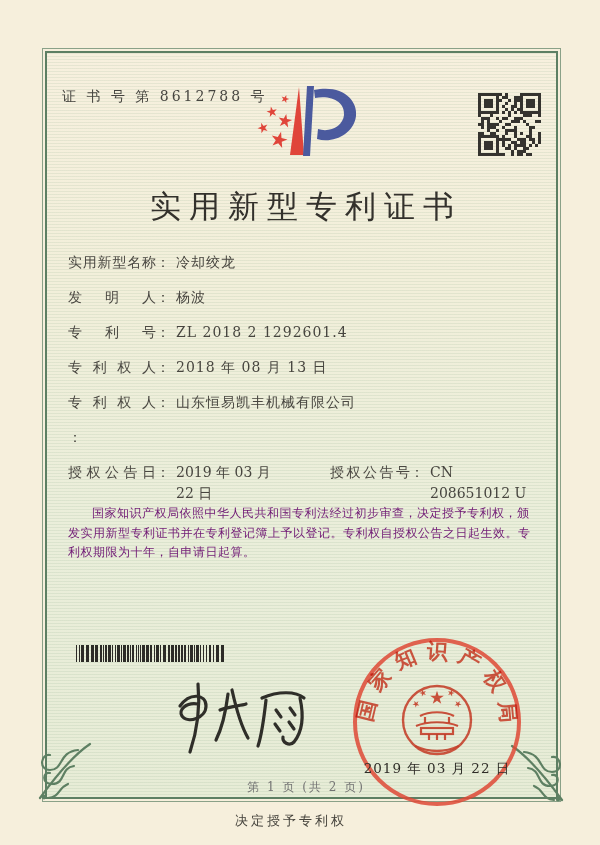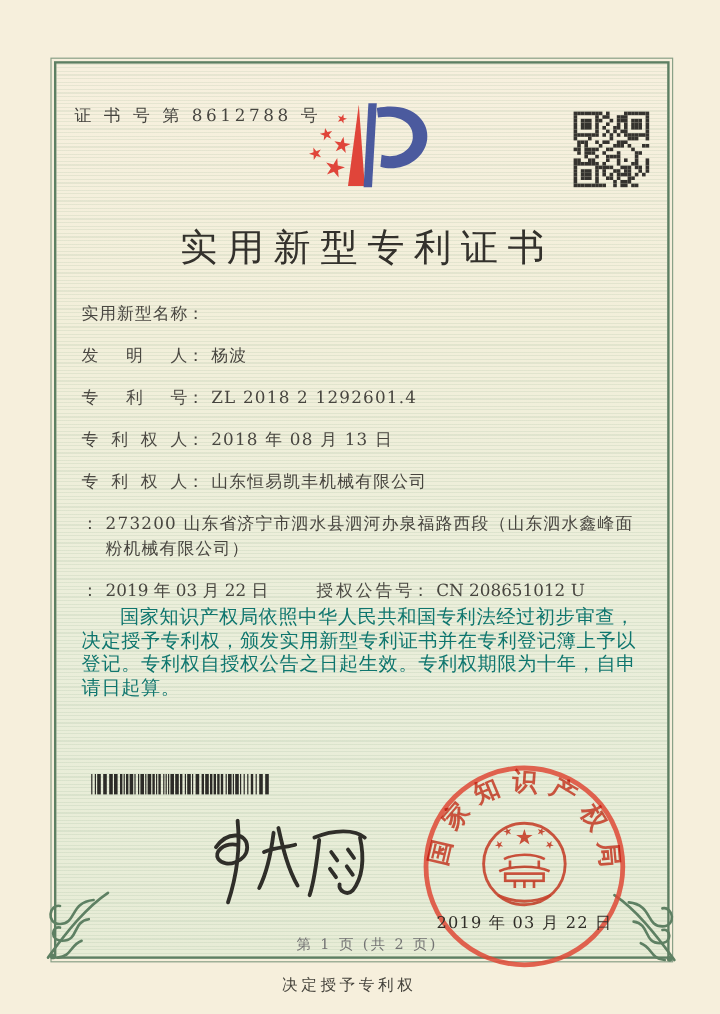--- a/index.html
+++ b/index.html
@@ -28,22 +28,22 @@
   .qr .qm{background:#35332f;}
   .title{position:absolute;left:0;right:0;top:186px;text-align:center;
          font-size:31px;letter-spacing:8px;color:#33312c;}
   .fields{position:absolute;left:68px;top:252px;width:466px;font-size:14px;color:#47453f;}
   .frow{display:flex;line-height:21px;margin-bottom:14px;}
   .flabel{flex:none;width:88px;text-align:justify;text-align-last:justify;color:#4a4842;}
   .fcolon{flex:none;margin-right:6px;}
   .fvalue{flex:1;letter-spacing:1px;}
   .grant-pair{display:flex;}
   .grant-gap{width:40px;flex:none;}
-  .paras{position:absolute;left:68px;top:504px;width:466px;font-size:16px;
-         line-height:19.5px;color:#0f766e;letter-spacing:0.5px;}
+  .paras{position:absolute;left:68px;top:504px;width:466px;font-size:12px;
+         line-height:19.5px;color:#701a75;letter-spacing:0.5px;}
   .paras p{margin:0;text-indent:2em;}
   .barcode{position:absolute;left:76px;top:645px;height:17px;display:flex;align-items:stretch;}
   .barcode span{flex:none;height:100%;}
   .barcode .bar{background:#2c2b27;}
   .signer{position:absolute;left:72px;top:692px;font-size:15px;line-height:28px;color:#37352f;letter-spacing:4px;}
   .signature{position:absolute;left:162px;top:676px;width:160px;height:84px;}
   .seal{position:absolute;left:353px;top:638px;width:168px;height:168px;}
   .seal-ring{position:absolute;inset:0;border:4px solid rgba(222,73,54,0.85);border-radius:50%;box-sizing:border-box;}
   .seal svg{position:absolute;inset:0;mix-blend-mode:multiply;}
   .seal-date{position:absolute;left:353px;top:760px;width:168px;text-align:center;
@@ -546,20 +546,21 @@
       <div></div>
       <div></div>
     </div>
 
   <div class="title">实用新型专利证书</div>
 
   <div class="fields">
     <div class="frow">
       <span class="flabel">实用新型名称</span>
         <span class="fcolon">：</span>
+        <span class="fvalue">冷却绞龙</span>
     </div>
     <div class="frow">
       <span class="flabel">发明人</span>
         <span class="fcolon">：</span>
         <span class="fvalue">杨波</span>
     </div>
     <div class="frow">
       <span class="flabel">专利号</span>
         <span class="fcolon">：</span>
         <span class="fvalue">ZL 2018 2 1292601.4</span>
@@ -569,24 +570,24 @@
         <span class="fcolon">：</span>
         <span class="fvalue">2018 年 08 月 13 日</span>
     </div>
     <div class="frow">
       <span class="flabel">专利权人</span>
         <span class="fcolon">：</span>
         <span class="fvalue">山东恒易凯丰机械有限公司</span>
     </div>
     <div class="frow">
         <span class="fcolon">：</span>
-        <span class="fvalue">273200 山东省济宁市泗水县泗河办泉福路西段（山东泗水鑫峰面粉机械有限公司）</span>
     </div>
     <div class="frow">
       <span class="grant-pair">
+        <span class="flabel">授权公告日</span>
           <span class="fcolon">：</span>
           <span>2019 年 03 月 22 日</span>
       </span>
       <span class="grant-gap"></span>
       <span class="grant-pair">
         <span class="flabel" style="width:80px">授权公告号</span>
           <span class="fcolon">：</span>
           <span>CN 208651012 U</span>
       </span>
     </div>

